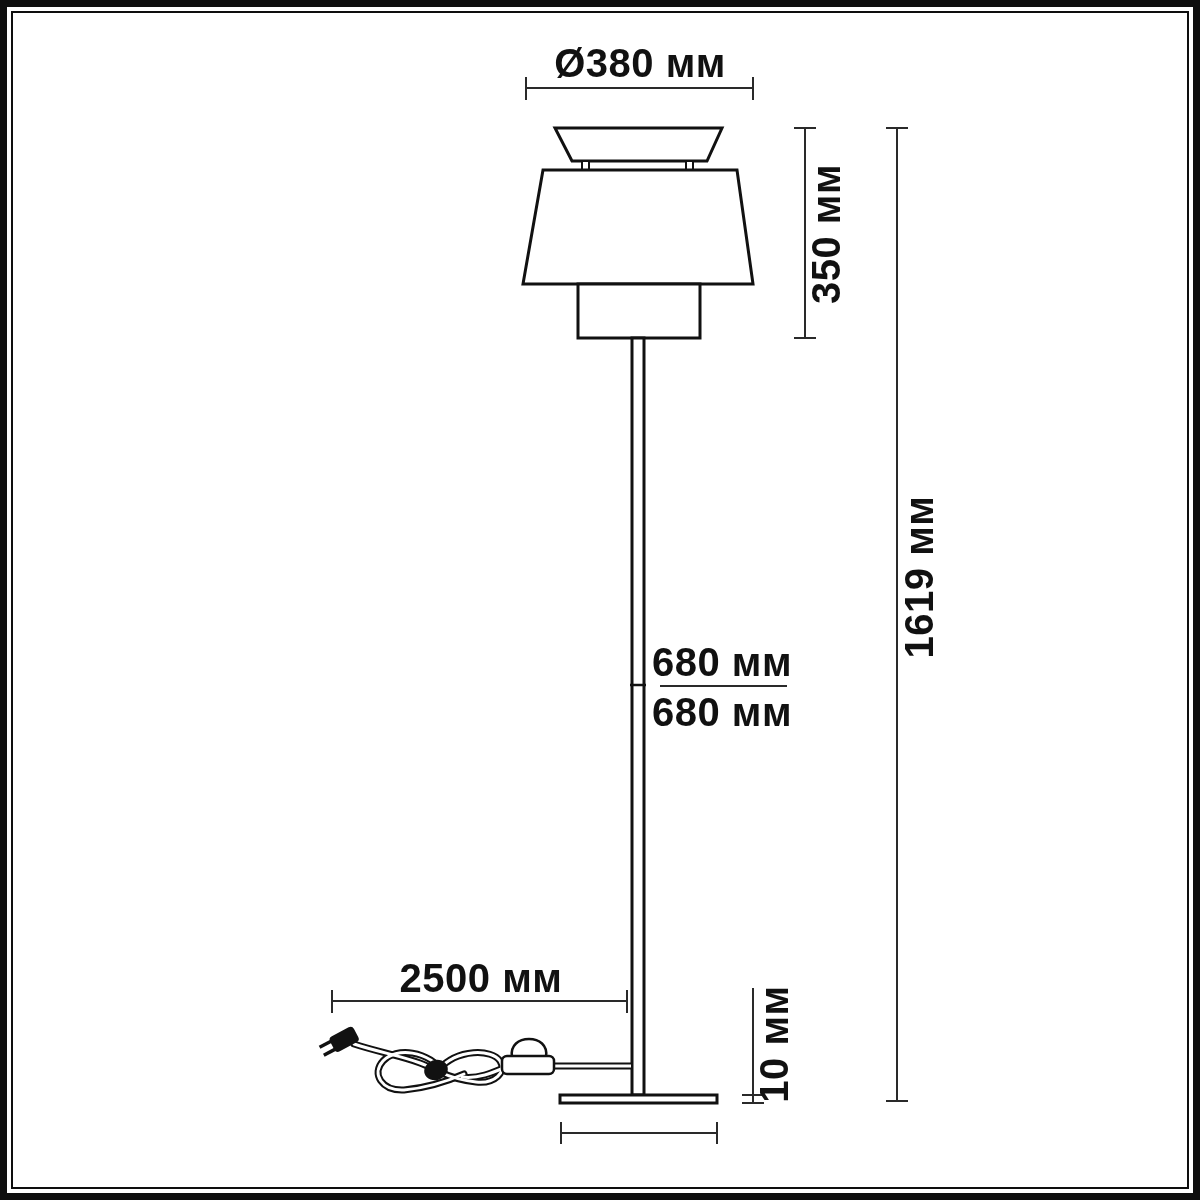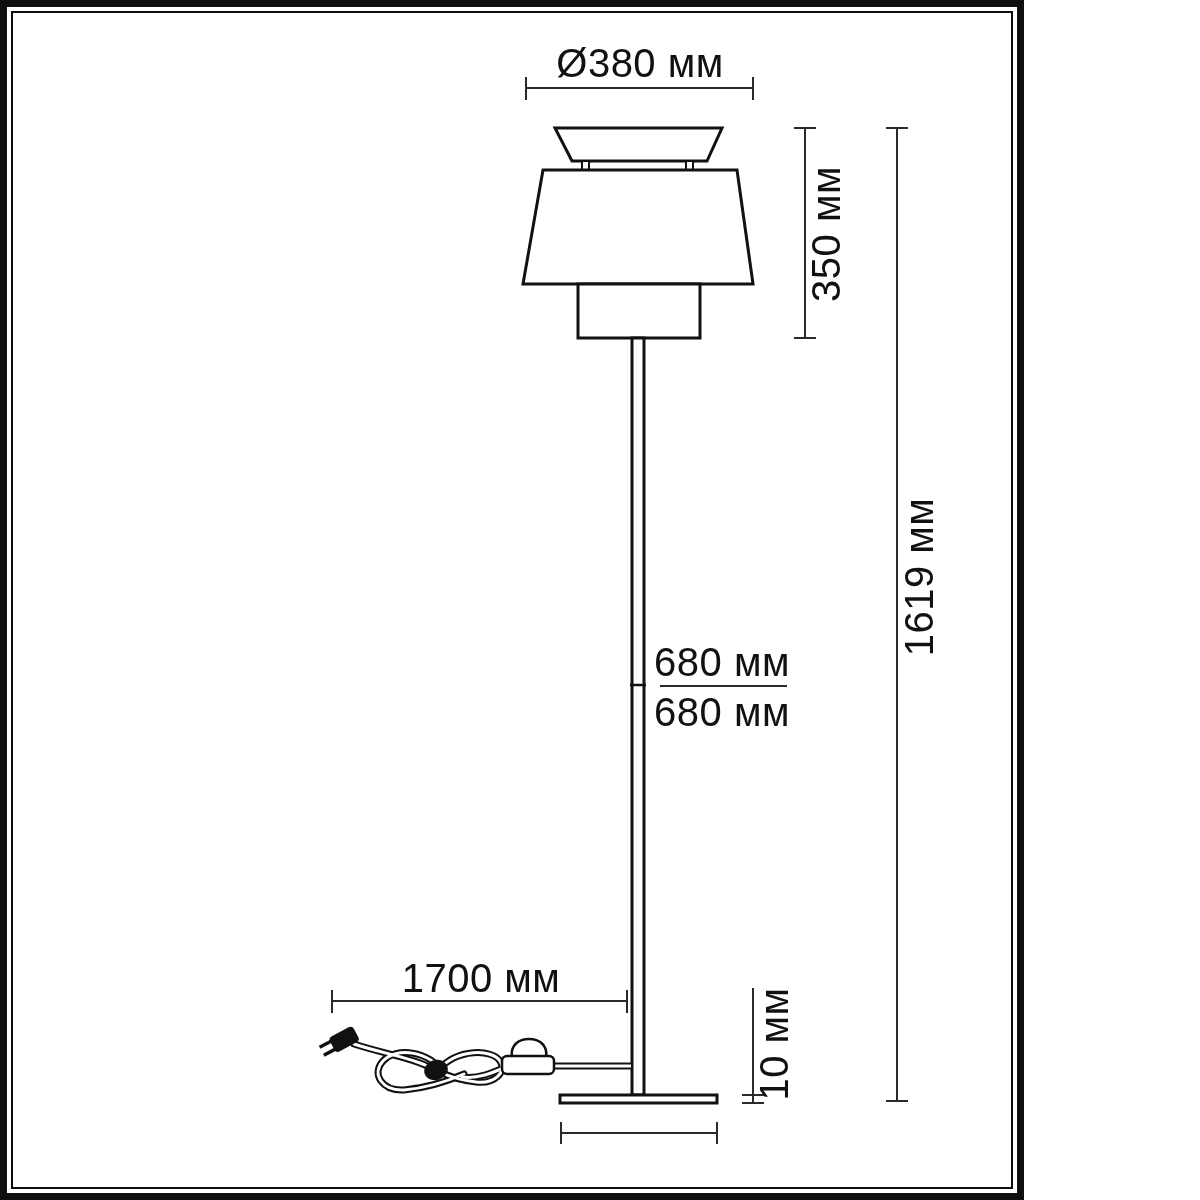--- a/index.html
+++ b/index.html
@@ -1,18 +1,18 @@
 <!DOCTYPE html>
 <html><head>
 <meta charset="utf-8">
 <style>
   html,body { margin:0; padding:0; background:#ffffff; }
   .canvas {
-    position:relative; width:1024px; height:1200px; background:#ffffff;
-    font-family:"Liberation Sans", sans-serif; overflow:hidden;
+    position:relative; width:1200px; height:1200px; background:#ffffff;
+    font-family:"Liberation Sans", sans-serif; overflow:hidden;font-weight:bold;
   }
   .frame-outer { position:absolute; inset:0; border:7px solid #0e0e0e; box-sizing:border-box; }
   .frame-inner { position:absolute; inset:11px; border:2px solid #0e0e0e; box-sizing:border-box; }
   svg.art { position:absolute; left:0; top:0; width:1200px; height:1200px; }
   .dim-label {
     position:absolute; font-size:40px; line-height:1; color:#111;
     white-space:nowrap; transform:translate(-50%,-50%); letter-spacing:0.5px;
   }
   .dim-label.vert { transform:translate(-50%,-50%) rotate(-90deg); }
 </style>
@@ -124,18 +124,18 @@
   <div class="dim-label" style="left:640px; top:63px;">Ø380 мм</div>
 
   <div class="dim-label vert" style="left:826px; top:234px;">350 мм</div>
 
   <div class="dim-label vert" style="left:919px; top:577px;">1619 мм</div>
 
   <div class="dim-label" style="left:722px; top:662px;">680 мм</div>
 
   <div class="dim-label" style="left:722px; top:712px;">680 мм</div>
 
-  <div class="dim-label" style="left:481px; top:978px;">1700 мм</div>
+  <div class="dim-label" style="left:481px; top:978px;">2500 мм</div>
 
   <div class="dim-label vert" style="left:774px; top:1044px;">10 мм</div>
 
 
 </div>
 
 </body></html>

